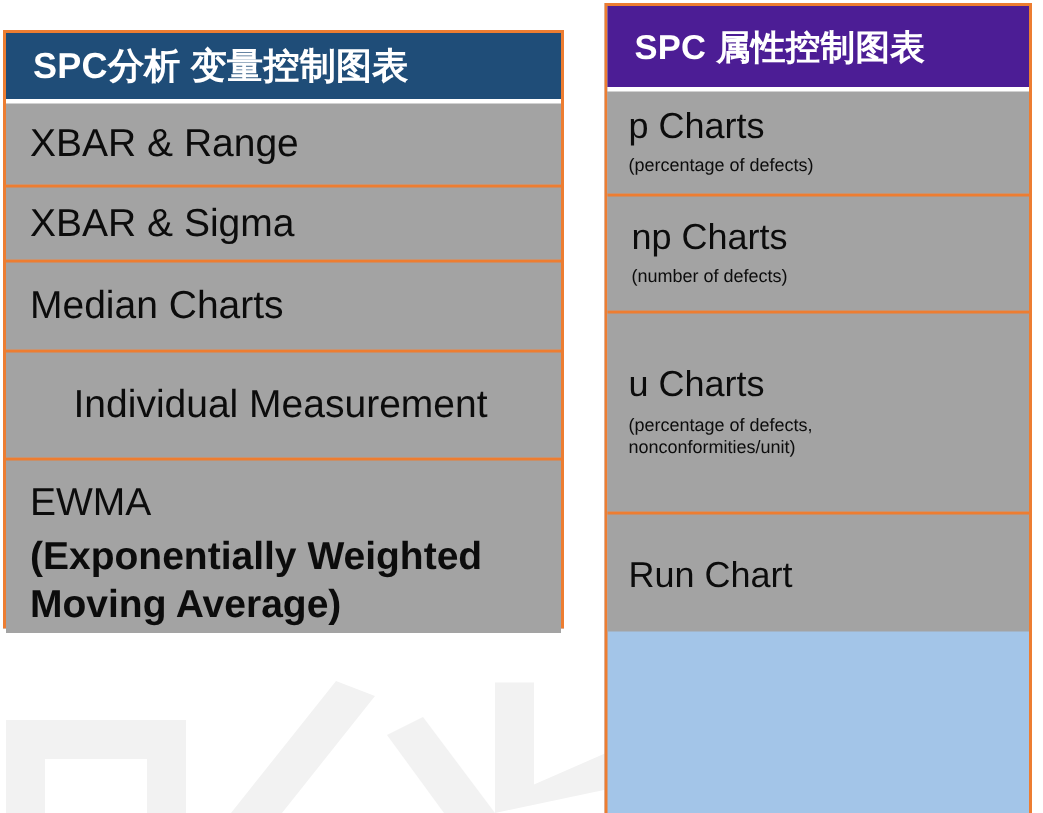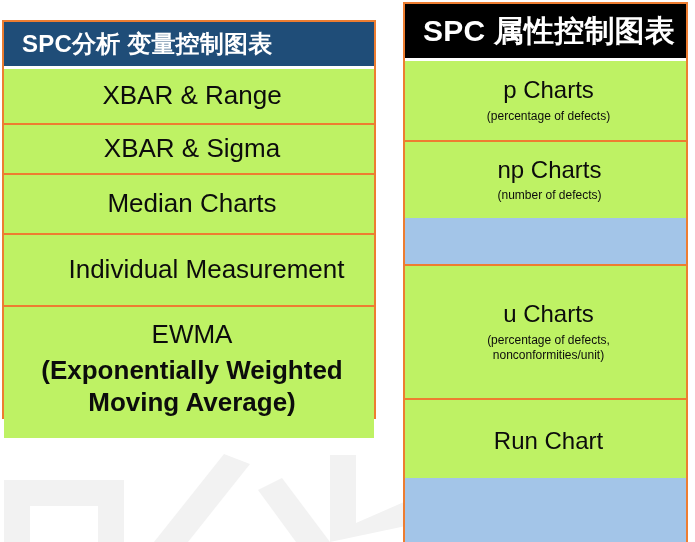--- a/index.html
+++ b/index.html
@@ -64,78 +64,77 @@
 
   #table-variable .tbl-header {
     background: #1F4D78;
     height: 44px;
     padding: 0 0 0 18px;
     font-size: 24px;
     letter-spacing: .2px;
   }
 
   #table-attribute .tbl-header {
-    background: #000000;
+    background: #4c1d95;
     height: 54px;
     padding: 0 0 0 18px;
-    font-size: 30px;
+    font-size: 23px;
     letter-spacing: .2px;
   }
 
   .rows {
     display: flex;
     flex-direction: column;
   }
 
   .row {
     box-sizing: border-box;
-    background: #bef264;
+    background: #a3a3a3;
     border-top: 2px solid #ED7D31;
     color: #0c0c0c;
     display: flex;
     flex-direction: column;
     justify-content: center;
-    text-align: center;
   }
 
   
   .row.first {
     border-top: 3px solid #ffffff;
   }
 
   
   #table-variable .row {
     padding: 0 10px 0 16px;
   }
   #table-variable .row.r0 { height: 57px; }
   #table-variable .row.r1 { height: 50px; }
   #table-variable .row.r2 { height: 60px; }
   #table-variable .row.r3 { height: 72px; padding-left: 45px; }
-  #table-variable .row.r4 { height: 133px; justify-content: flex-start; padding-top: 14px; }
+  #table-variable .row.r4 { height: 117px; justify-content: flex-start; padding-top: 14px; }
 
   #table-variable .title {
     font-size: 26px;
     line-height: 1.05;
     white-space: nowrap;
   }
   #table-variable .sub {
     font-size: 26px;
     line-height: 1.22;
     margin-top: 7px;
     font-weight: bold;
   }
 
   
   #table-attribute .row {
     padding: 0 8px 0 14px;
   }
-  #table-attribute .row.r0 { height: 82px; }
+  #table-attribute .row.r0 { height: 71px; }
   #table-attribute .row.r1 { height: 78px; padding-left: 16px; }
   #table-attribute .row.r2 { height: 104px; }
-  #table-attribute .row.r3 { height: 134px; margin-top: 46px; }
+  #table-attribute .row.r3 { height: 134px; }
   #table-attribute .row.r4 { height: 80px; justify-content: flex-start; padding-top: 28px; }
 
   #table-attribute .title {
     font-size: 24px;
     line-height: 1.05;
     white-space: nowrap;
   }
   #table-attribute .sub {
     font-size: 12px;
     line-height: 1.25;

